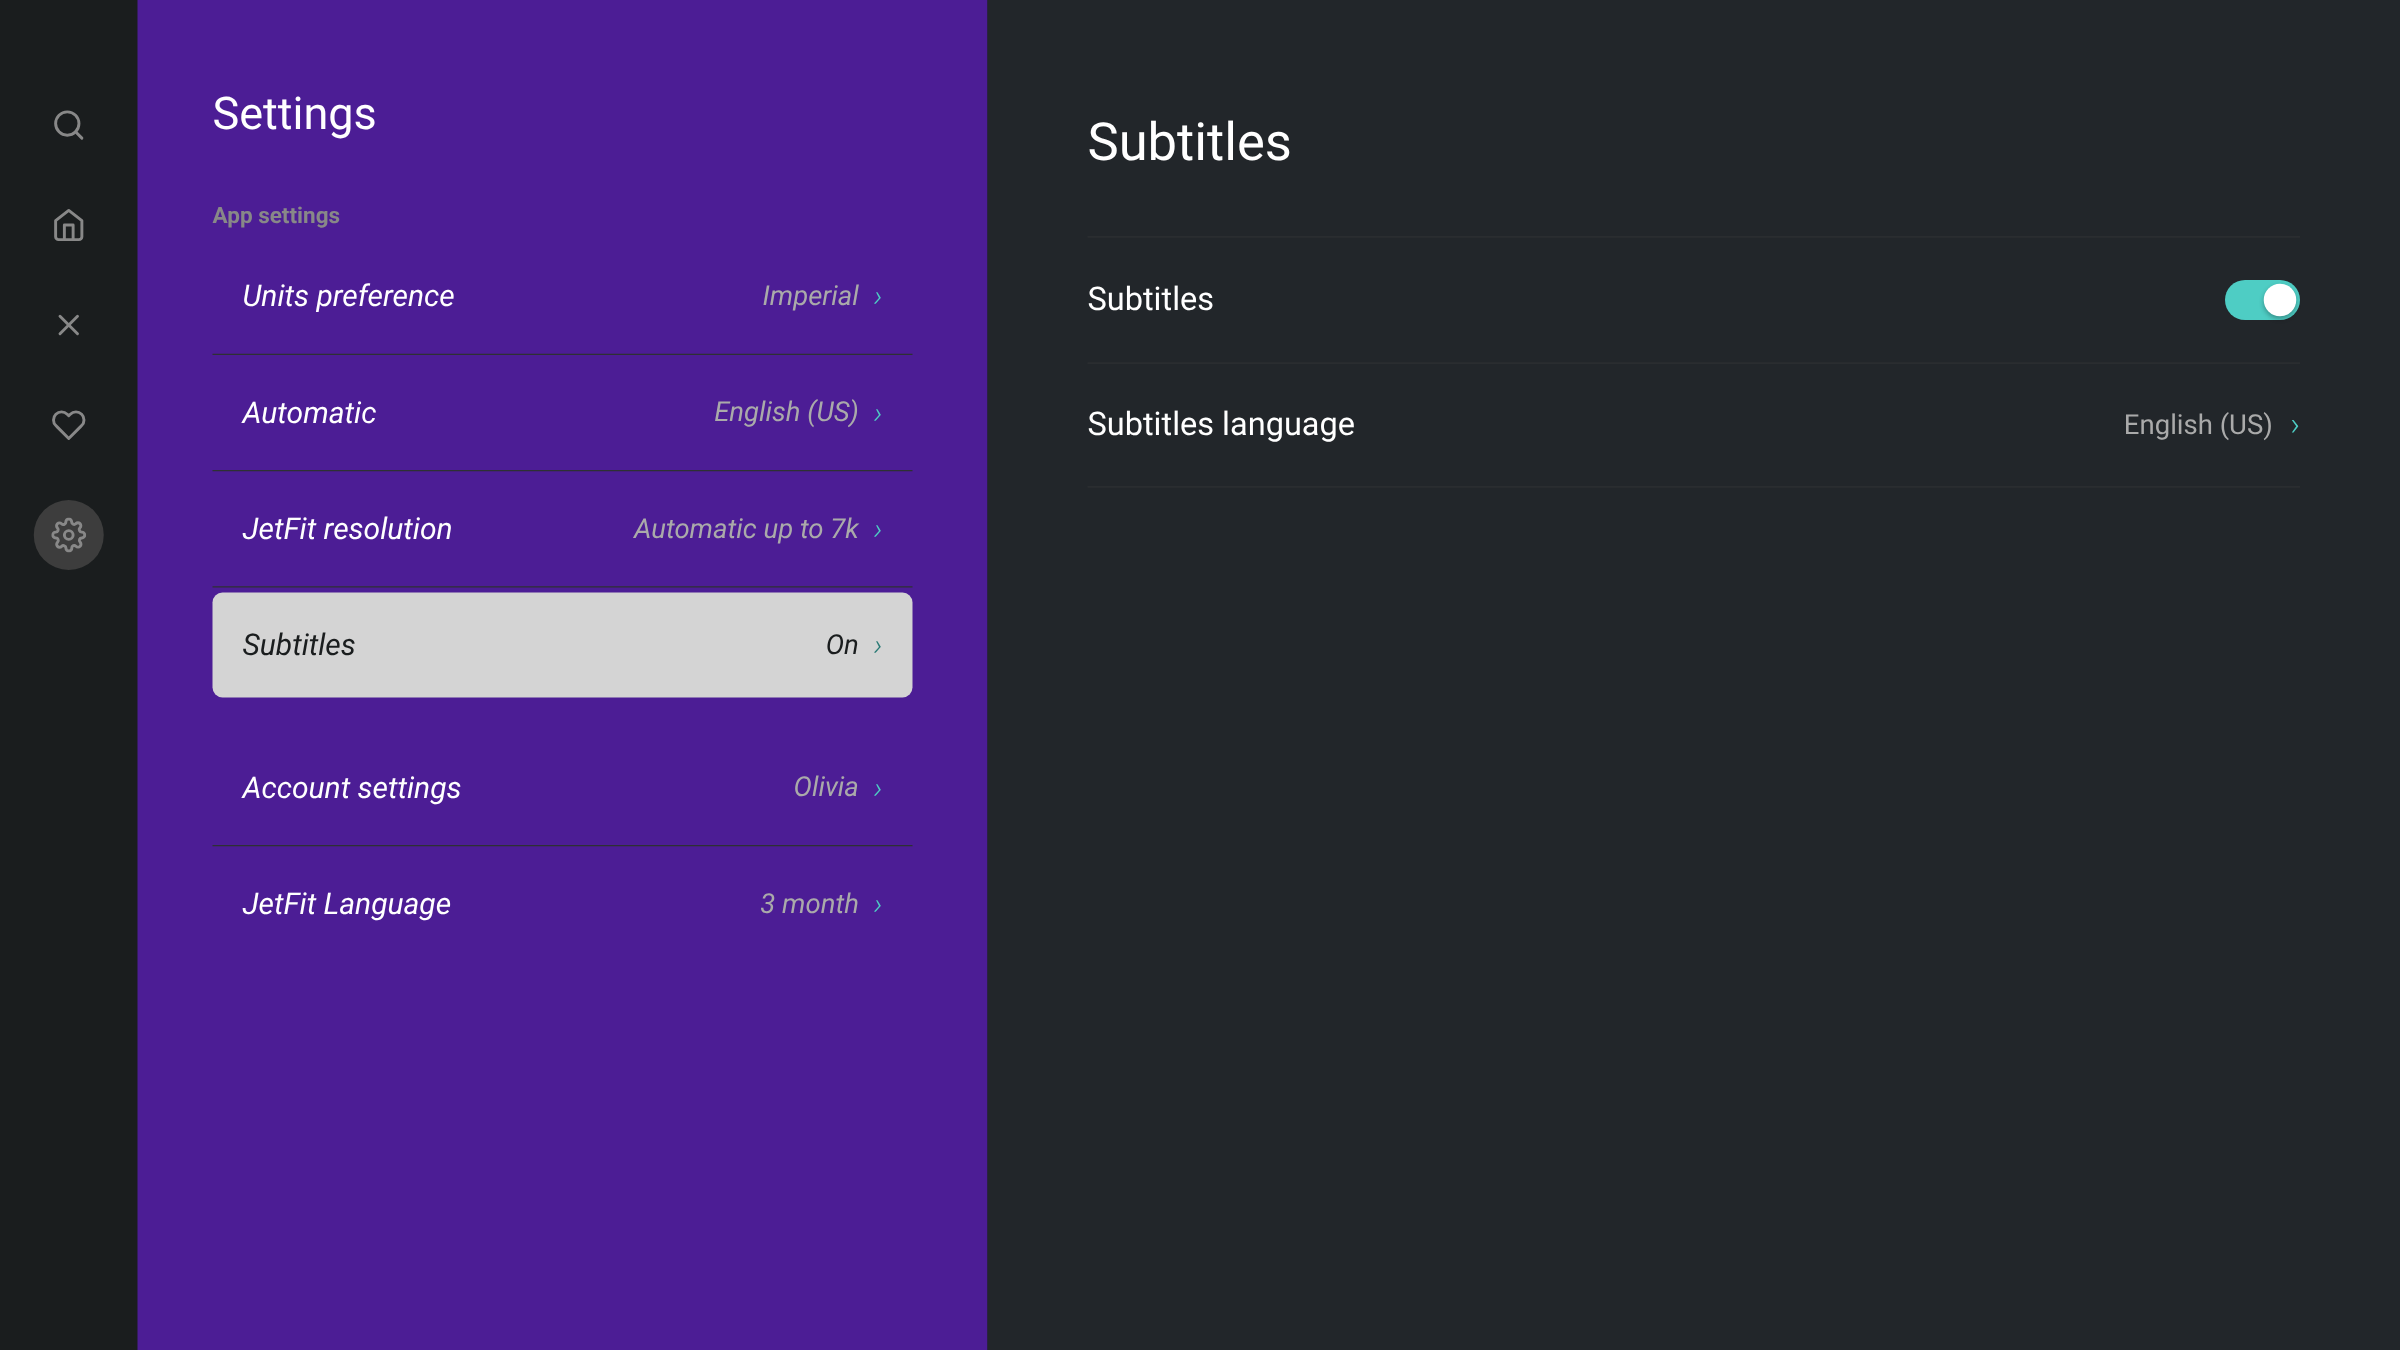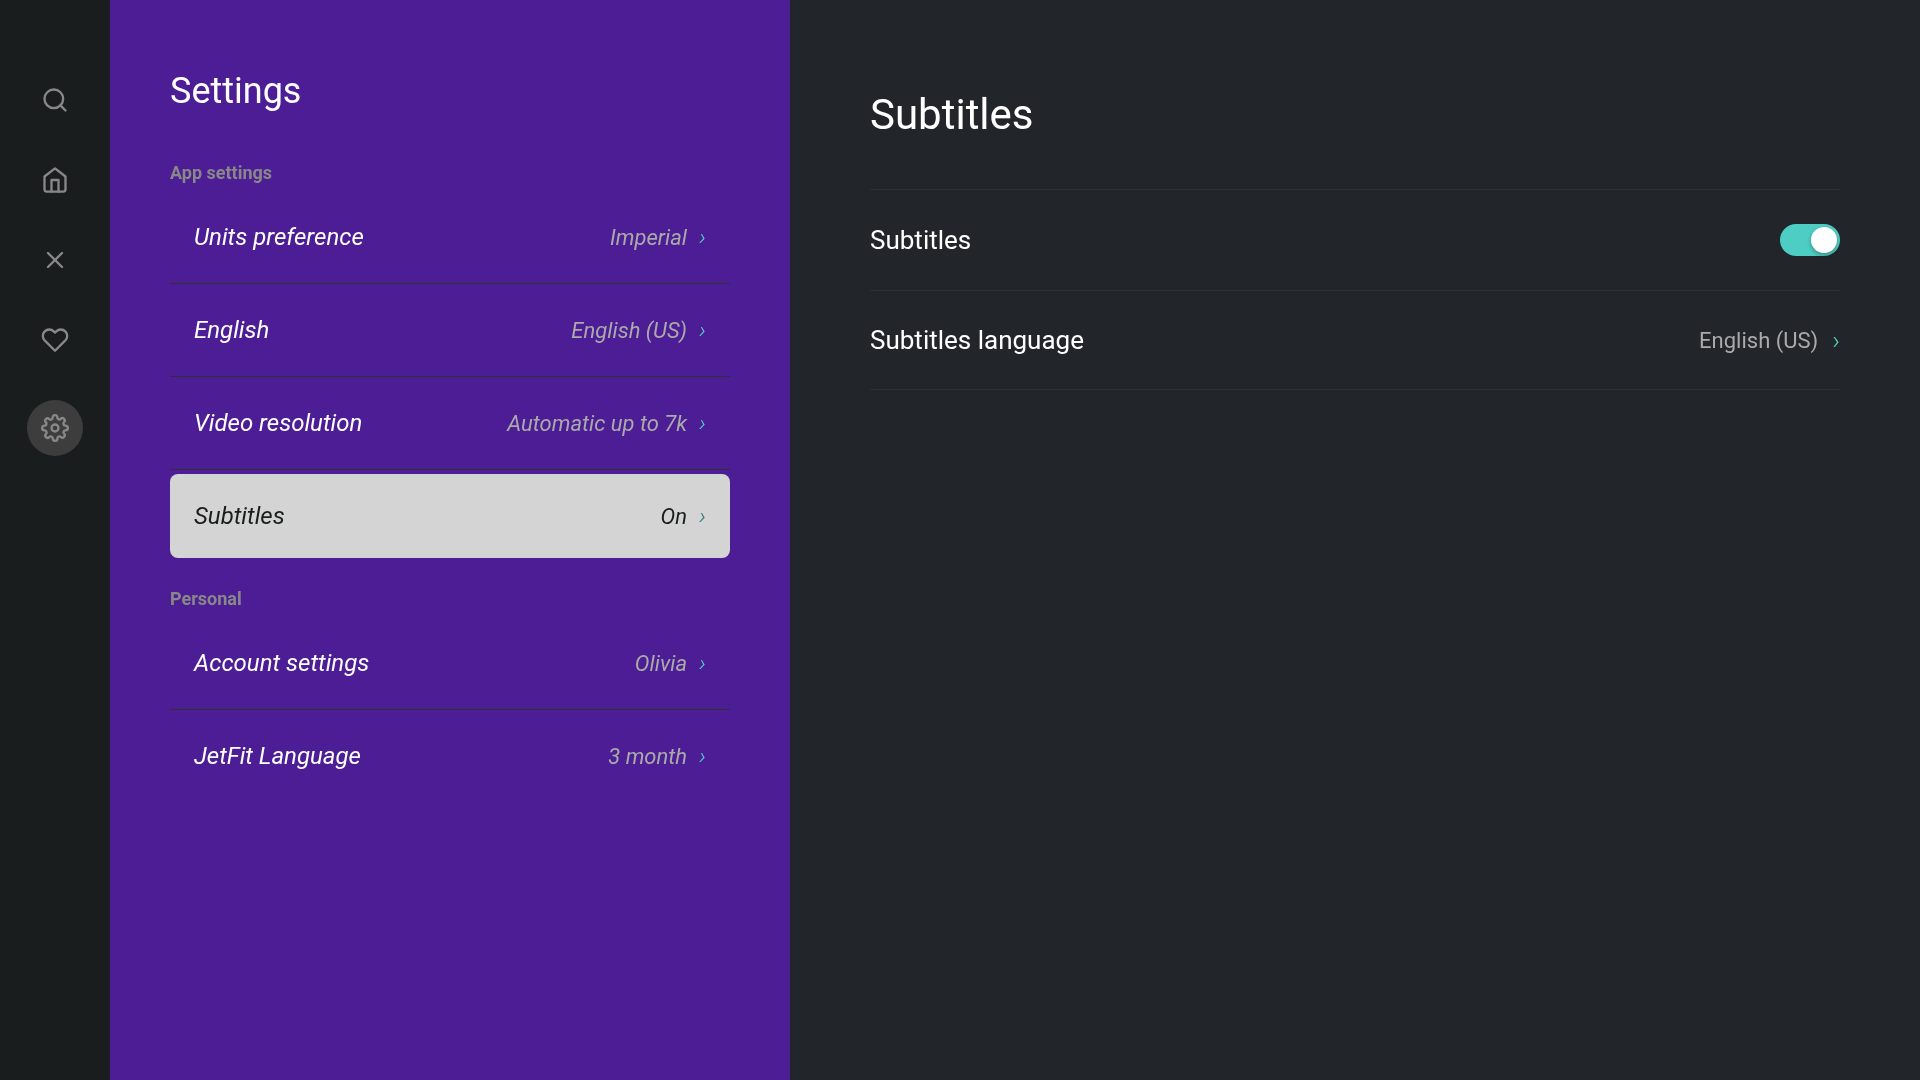--- a/index.html
+++ b/index.html
@@ -281,52 +281,51 @@
         <span class="item-label">Units preference</span>
         <div class="item-right">
           <span class="item-value">Imperial</span>
           <span class="chevron-icon">›</span>
         </div>
       </div>
 
       <div class="divider"></div>
 
       <div class="settings-item">
-        <span class="item-label">English</span>
+        <span class="item-label">Automatic</span>
         <div class="item-right">
           <span class="item-value">English (US)</span>
           <span class="chevron-icon">›</span>
         </div>
       </div>
 
       <div class="divider"></div>
 
       <div class="settings-item">
-        <span class="item-label">Video resolution</span>
+        <span class="item-label">JetFit resolution</span>
         <div class="item-right">
           <span class="item-value">Automatic up to 7k</span>
           <span class="chevron-icon">›</span>
         </div>
       </div>
 
       <div class="divider"></div>
 
       <div class="settings-item selected">
         <span class="item-label">Subtitles</span>
         <div class="item-right">
           <span class="item-value">On</span>
           <span class="chevron-icon">›</span>
         </div>
       </div>
 
     </div>
   </div>
 
   <div class="personal-section">
-    <div class="section-label">Personal</div>
     <div class="settings-list">
 
       <div class="settings-item">
         <span class="item-label">Account settings</span>
         <div class="item-right">
           <span class="item-value">Olivia</span>
           <span class="chevron-icon">›</span>
         </div>
       </div>
 

